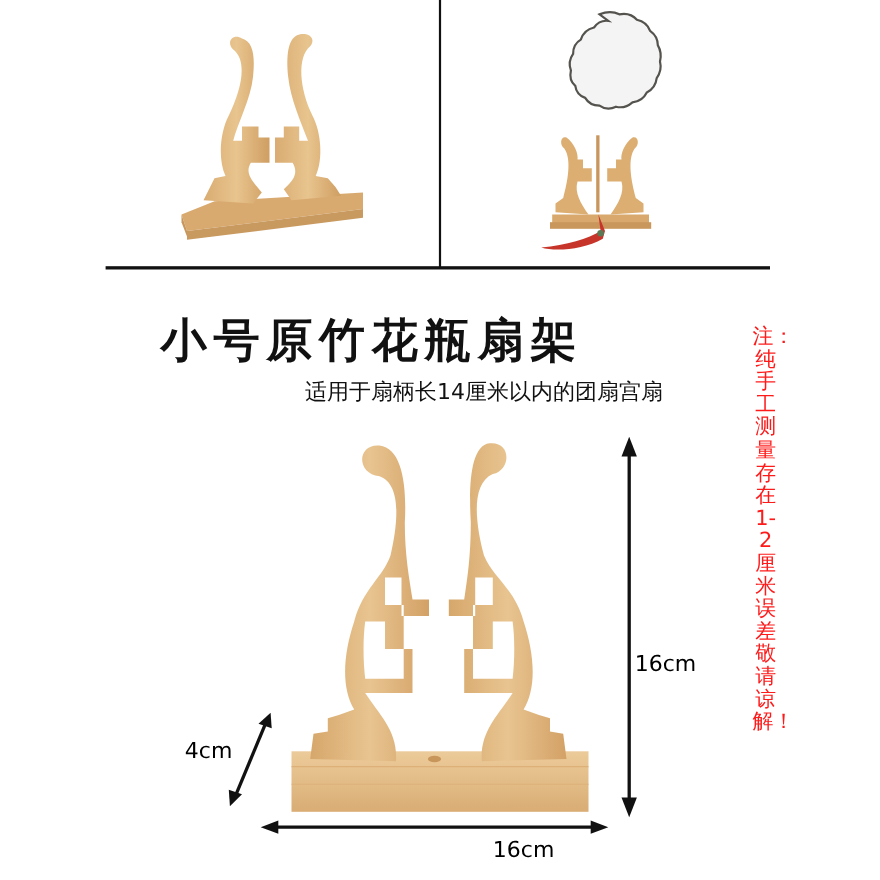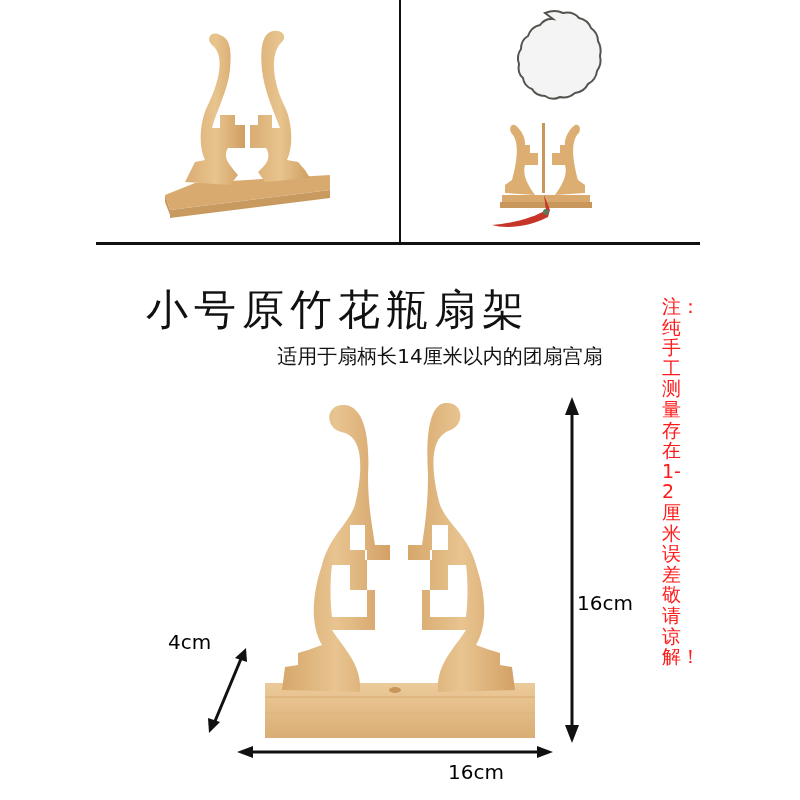--- a/index.html
+++ b/index.html
@@ -1,22 +1,22 @@
 <!DOCTYPE html>
 <html><head>
 <meta charset="utf-8">
 <style>
   html, body { margin:0; padding:0; background:#fff; }
   body { width:800px; height:800px; position:relative; overflow:hidden; font-family:"DejaVu Sans", sans-serif; }
   .abs { position:absolute; }
   .hline { left:96px; top:242px; width:604px; height:3px; background:#111; }
   .vline { left:399px; top:0; width:2px; height:244px; background:#111; }
-  .title { left:0; width:676px; top:282px; text-align:center; font-family:"DejaVu Serif", serif; font-weight:normal; font-size:42px; letter-spacing:6px; color:#111; }
+  .title { left:0; width:676px; top:282px; text-align:center; font-family:"DejaVu Serif", serif; font-weight:bold; font-size:42px; letter-spacing:6px; color:#111; }
   .subtitle { left:0; width:800px; top:343px; text-align:center; font-size:20px; color:#111;padding-left:40px; }
-  .note { left:662px; top:296px; width:24px; color:#ff1a1a; font-size:19px; line-height:20.6px; word-break:break-all; }
+  .note { left:684px; top:296px; width:24px; color:#ff1a1a; font-size:19px; line-height:20.6px; text-align:center; word-break:break-all; }
   .dim-label { font-size:20px; color:#000000; }
   svg { position:absolute; }
 </style>
 </head>
 <body>
 
 <div class="abs vline"></div>
 <div class="abs hline"></div>
 
 <svg style="left:150px;top:20px" width="220" height="200" viewBox="0 0 220 200">
@@ -92,13 +92,13 @@
   <polygon points="2,10 18,4 18,16" fill="#111"></polygon>
   <polygon points="318,10 302,4 302,16" fill="#111"></polygon>
 </svg>
 <div class="abs dim-label" style="left:448px;top:760px">16cm</div>
 
 <svg style="left:205px;top:648px" width="45" height="85" viewBox="0 0 45 85">
   <line x1="38" y1="6" x2="8" y2="78" stroke="#111" stroke-width="3"></line>
   <polygon points="41,0 30,10 42,14" fill="#111"></polygon>
   <polygon points="4,85 3,70 15,74" fill="#111"></polygon>
 </svg>
-<div class="abs dim-label" style="left:168px;top:630px">4cm</div>
+<div class="abs dim-label" style="left:168px;top:670px">4cm</div>
 
 </body></html>

